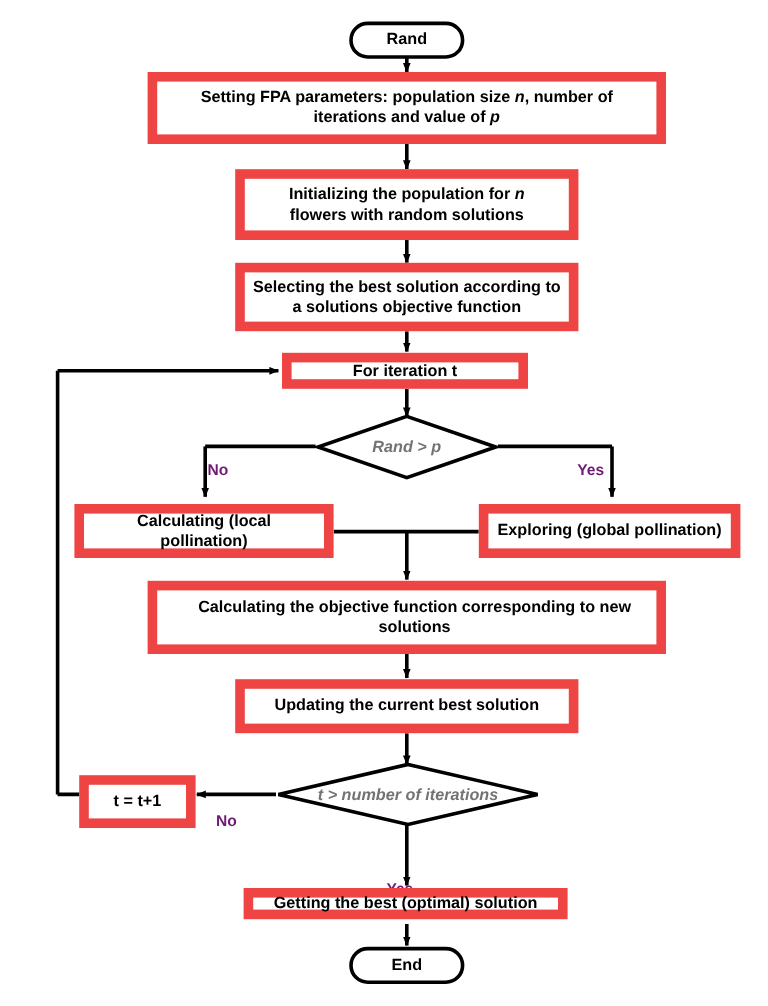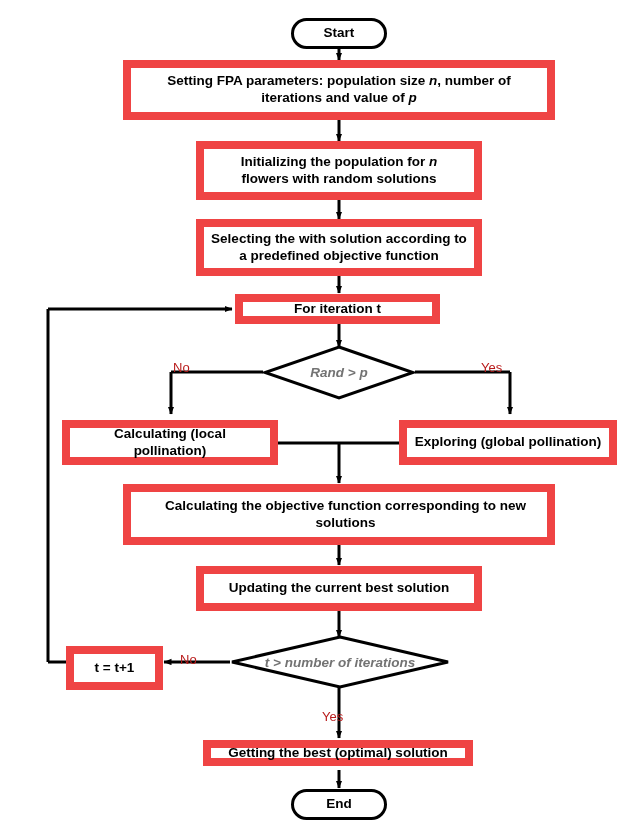--- a/index.html
+++ b/index.html
@@ -60,24 +60,25 @@
     justify-content: center;
     text-align: center;
     font-size: 13.5px;
     font-weight: bold;
     font-style: italic;
     color: #737373;
   }
   .edge-label {
     position: absolute;
     font-size: 13px;
-    font-weight: normal;
-    color: #b91c1c;
+    font-weight: bold;
+    color: #701a75;
     background: transparent;
     white-space: nowrap;
+    margin-top: 24px;
   }
   .lines {
     position: absolute;
     left: 0; top: 0;
     width: 640px;
     height: 838px;
     pointer-events: none;
   }
   em.v {
     font-style: italic;
@@ -126,33 +127,33 @@
       <line x1="48" y1="662" x2="48" y2="309"></line>
       <line x1="48" y1="309" x2="232" y2="309" marker-end="url(#arrow)"></line>
 
       <line x1="339" y1="687" x2="339" y2="738" marker-end="url(#arrow)"></line>
 
       <line x1="339" y1="770" x2="339" y2="788" marker-end="url(#arrow)"></line>
     </g>
   </svg>
 
   <div class="node terminal" style="left:291px; top:18px; width:96px; height:31px;">
-    <span>Start</span>
+    <span>Rand</span>
   </div>
 
   <div class="node box" style="left:123px; top:60px; width:432px; height:60px;">
     <span>Setting FPA parameters: population size <em class="v">n</em>, number of<br>iterations and value of <em class="v">p</em></span>
   </div>
 
   <div class="node box" style="left:196px; top:141px; width:286px; height:59px;">
     <span>Initializing the population for <em class="v">n</em><br>flowers with random solutions</span>
   </div>
 
   <div class="node box" style="left:196px; top:219px; width:286px; height:57px;">
-    <span>Selecting the with solution according to a predefined objective function</span>
+    <span>Selecting the best solution according to a solutions objective function</span>
   </div>
 
   <div class="node box" style="left:235px; top:294px; width:205px; height:30px;">
     <span>For iteration t</span>
   </div>
 
   <div class="diamond-wrap" style="left:262px; top:345px; width:154px; height:55px;">
     <svg class="diamond-shape" viewBox="0 0 154 55" xmlns="http://www.w3.org/2000/svg">
       <polygon points="77,2 151,27.5 77,53 3,27.5" fill="#ffffff" stroke="#000000" stroke-width="3"></polygon>
     </svg>

